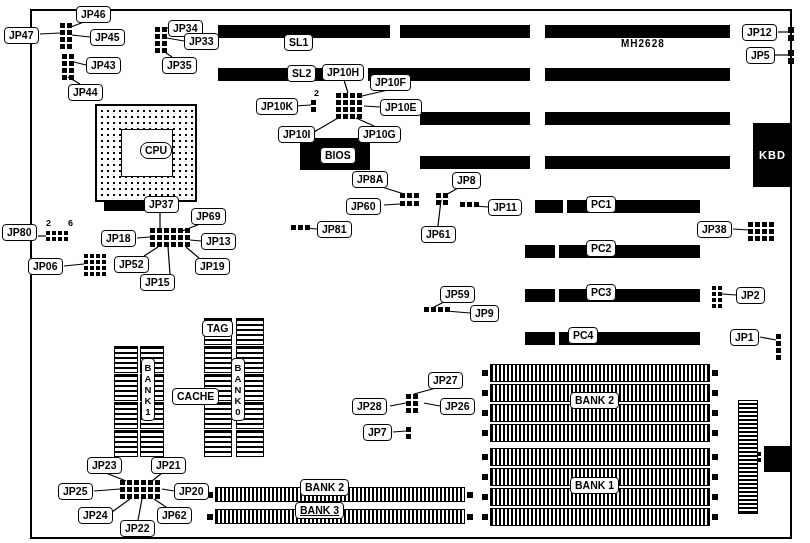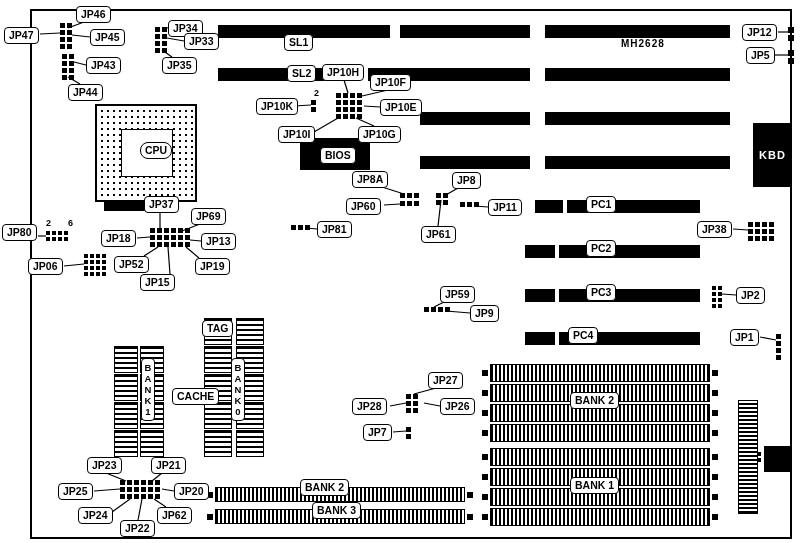--- a/index.html
+++ b/index.html
@@ -396,21 +396,21 @@
       <span class="label" style="left: 172px; top: 388px;">CACHE</span>
       <span class="label vert" style="left: 141px; top: 358px;">BANK1</span>
       <span class="label vert" style="left: 231px; top: 358px;">BANK0</span>
       <span class="label" style="left: 428px; top: 372px;">JP27</span>
       <span class="label" style="left: 352px; top: 398px;">JP28</span>
       <span class="label" style="left: 440px; top: 398px;">JP26</span>
       <span class="label" style="left: 363px; top: 424px;">JP7</span>
       <span class="label" style="left: 570px; top: 392px;">BANK 2</span>
       <span class="label" style="left: 570px; top: 477px;">BANK 1</span>
       <span class="label" style="left: 300px; top: 479px;">BANK 2</span>
-      <span class="label" style="left: 312px; top: 502px;">BANK 3</span>
+      <span class="label" style="left: 295px; top: 502px; text-decoration: underline;">BANK 3</span>
       <span class="label" style="left: 87px; top: 457px;">JP23</span>
       <span class="label" style="left: 151px; top: 457px;">JP21</span>
       <span class="label" style="left: 58px; top: 483px;">JP25</span>
       <span class="label" style="left: 174px; top: 483px;">JP20</span>
       <span class="label" style="left: 78px; top: 507px;">JP24</span>
       <span class="label" style="left: 120px; top: 520px;">JP22</span>
       <span class="label" style="left: 157px; top: 507px;">JP62</span>
       <span class="label" style="left: 140px; top: 142px; border-radius: 8px;">CPU</span>
     </div>
 </div>

